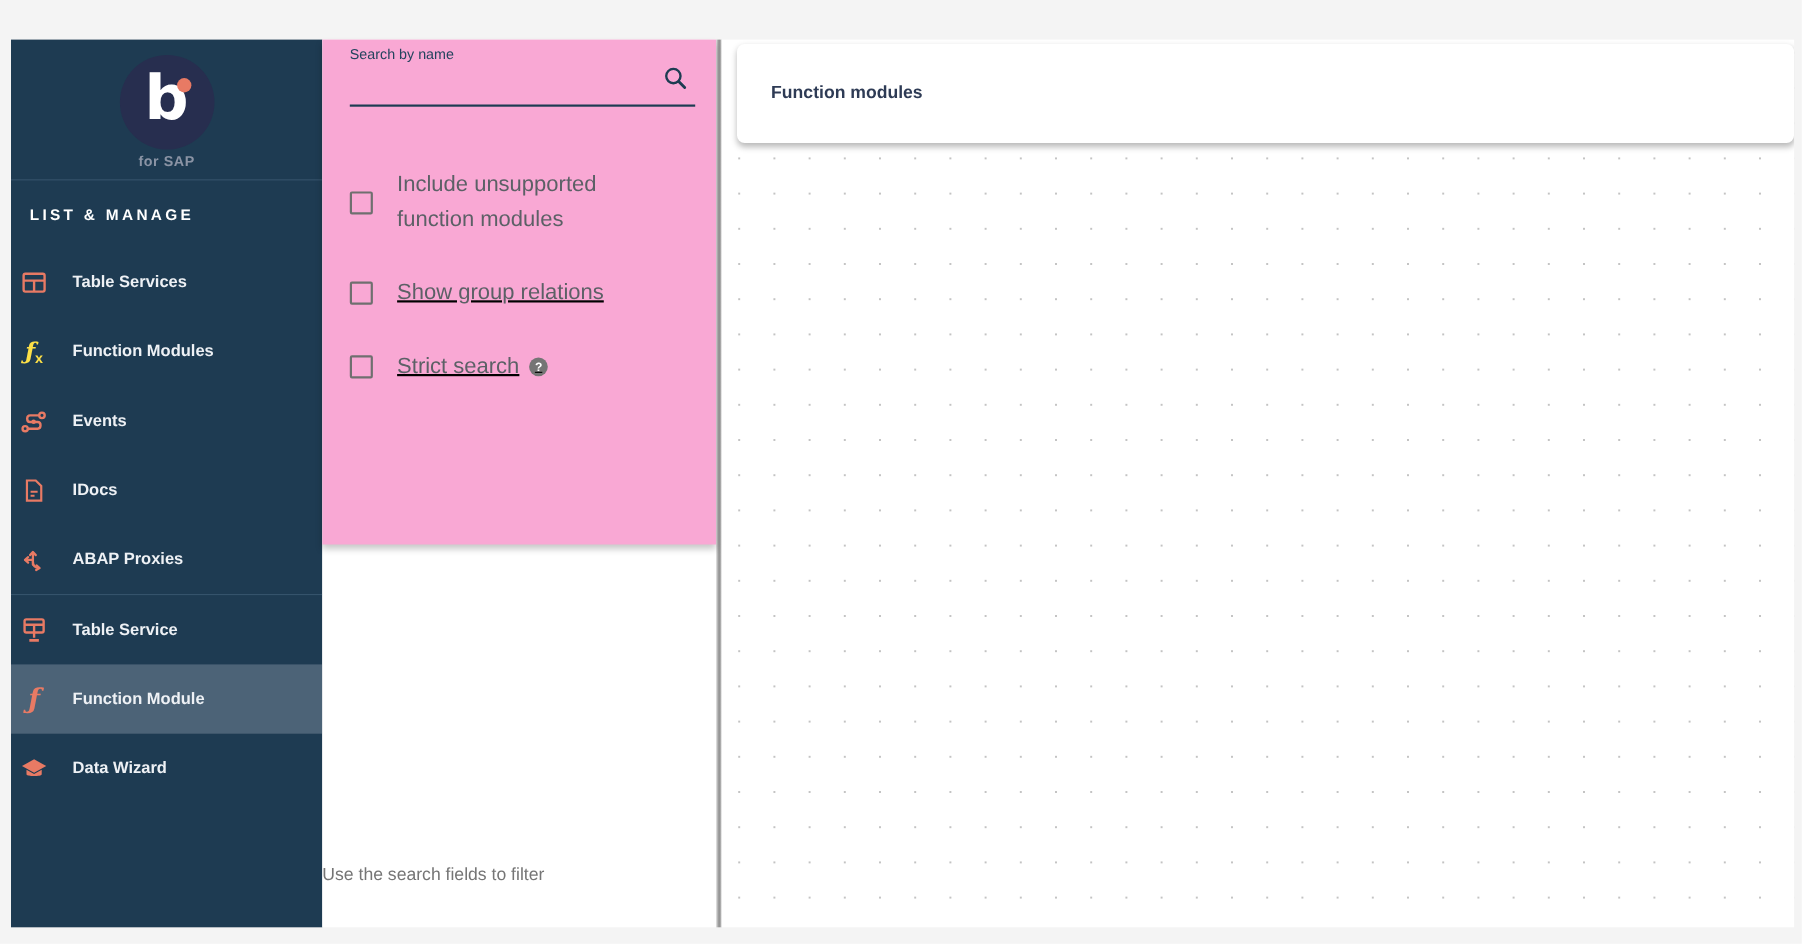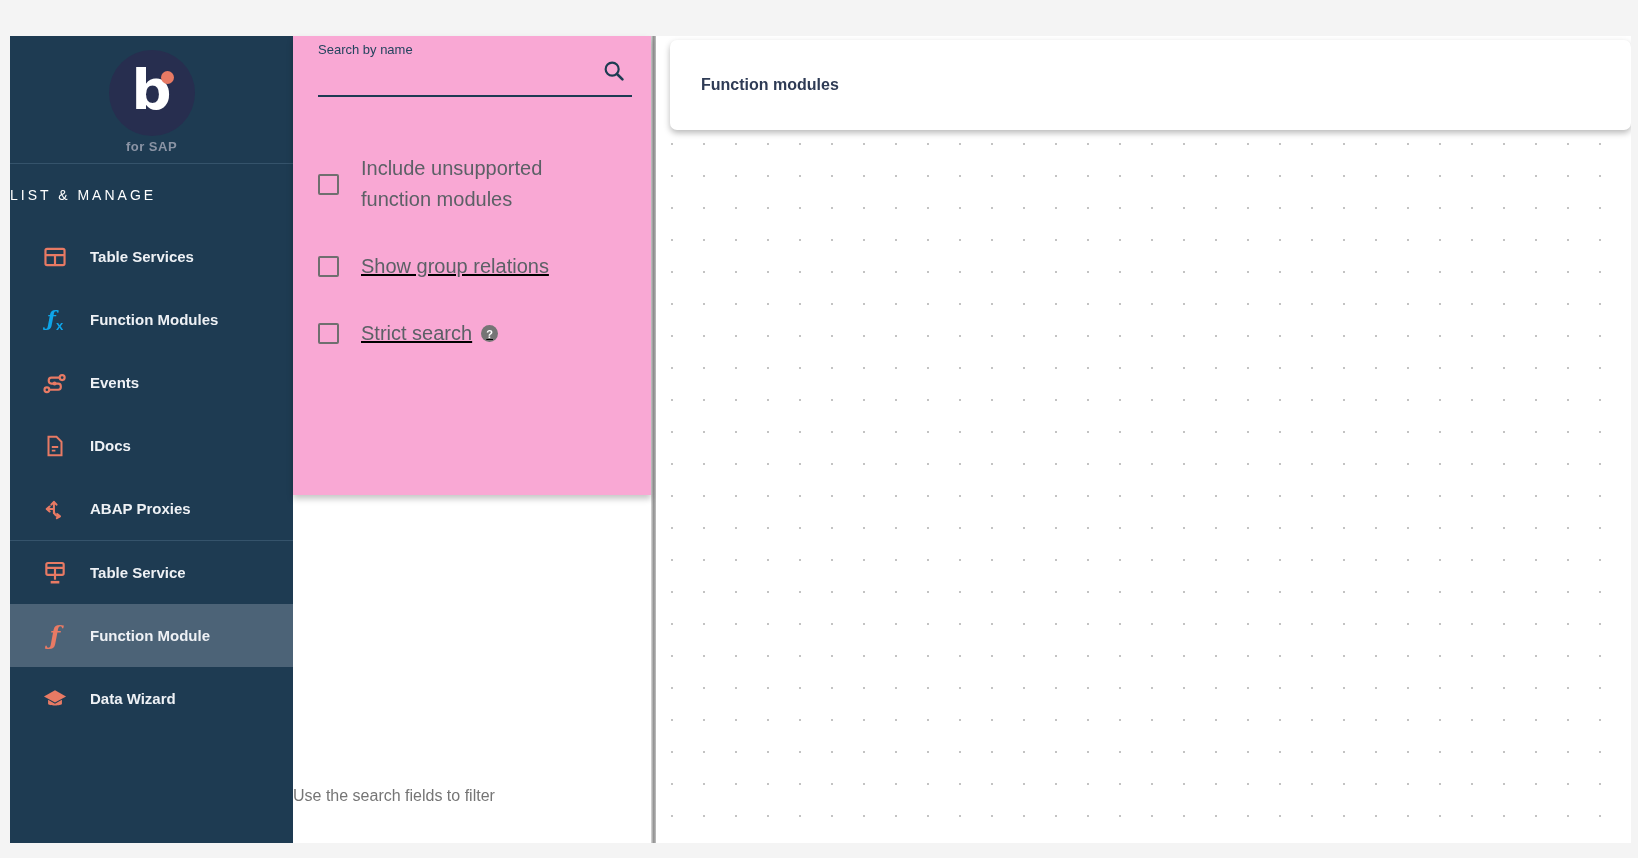--- a/index.html
+++ b/index.html
@@ -34,31 +34,31 @@
   .logo-b {
     color:#ffffff; font-size:56px; font-weight:bold;
     font-family:"DejaVu Sans", sans-serif; line-height:1; position:relative; top:-3px;
   }
   .logo-dot { position:absolute; width:13px; height:13px; border-radius:50%; background:#e87a64; right:21px; top:21px; }
   .logo-caption { margin-top:3px; color:#8b94a5; font-size:13px; font-weight:bold; letter-spacing:0.5px; }
 
   .sb-divider { height:1px; flex:none; background:#35536b; }
   .section-header {
     height:61px; flex:none; display:flex; align-items:center;
-    font-size:14px; font-weight:normal; letter-spacing:3px; color:#fff;
+    padding-left:17px; font-size:14px; font-weight:bold; letter-spacing:3px; color:#fff;
   }
   .nav-item {
     height:63px; flex:none; display:flex; align-items:center;
-    padding-left:31px; cursor:pointer;
+    padding-left:7px; cursor:pointer;
   }
   .nav-item.active { background:#4c6377; }
   .nav-item .icon-box { width:28px; flex:none; display:flex; justify-content:center; align-items:center; color:#e87a64; }
   .nav-item .label { margin-left:21px; font-size:15px; font-weight:bold; color:#eef1f5; }
 
-  .icon-fx { color:#0ea5e9; font-weight:bold; font-style:italic; font-size:21px; font-family:"DejaVu Serif", serif; line-height:1;text-align:right; }
+  .icon-fx { color:#fde047; font-weight:bold; font-style:italic; font-size:21px; font-family:"DejaVu Serif", serif; line-height:1;text-align:right; }
   .icon-fx .sub { font-size:13px; font-style:normal; font-weight:bold; vertical-align:-4px; font-family:"Liberation Sans", sans-serif; }
   .icon-f { color:#e87a64; font-weight:bold; font-style:italic; font-size:25px; font-family:"DejaVu Serif", serif; line-height:1; }
 
   
   .middle { width:358px; flex:none; background:#ffffff; position:relative; }
   .filter-panel {
     height:459px; background:#f9a8d4;
     box-shadow:0 4px 6px rgba(0,0,0,0.22);
     padding:0 19px 0 25px;
     position:relative;

